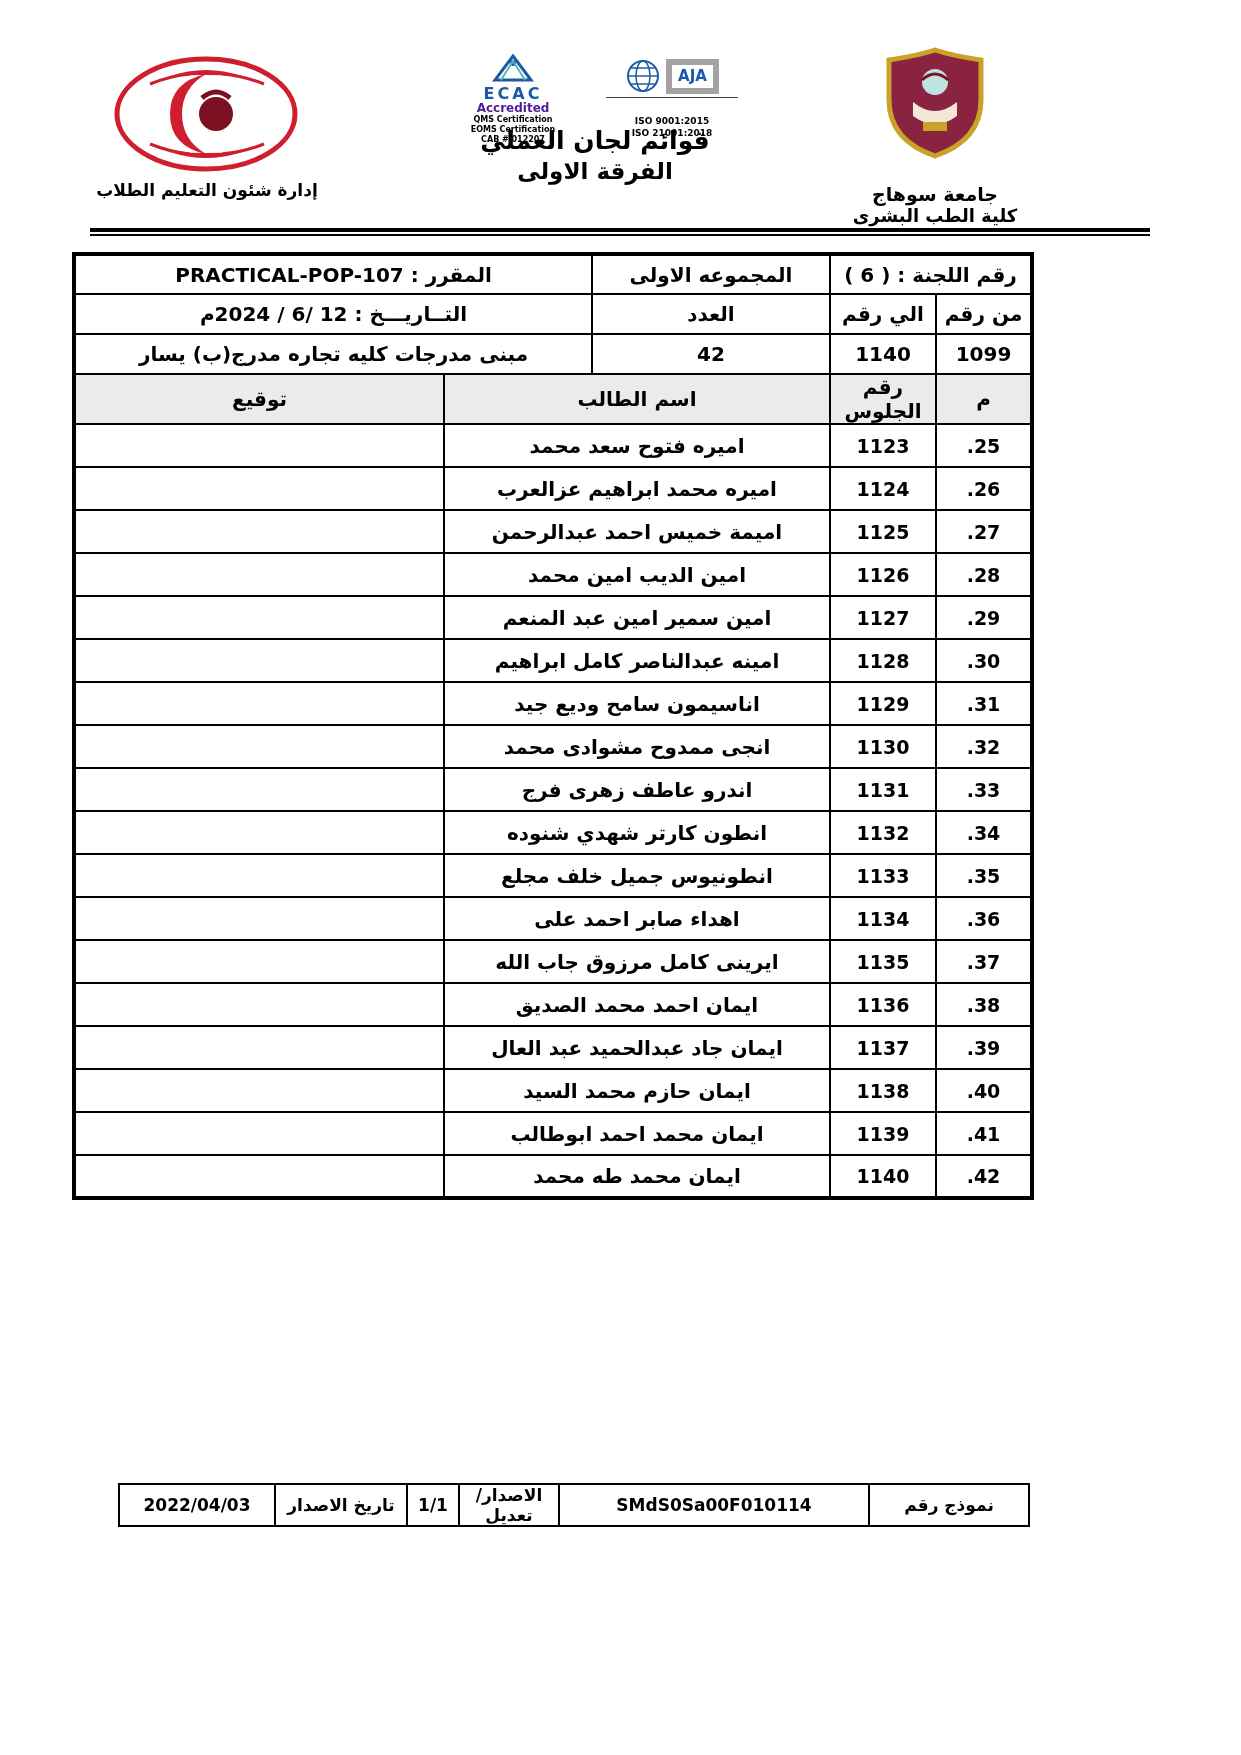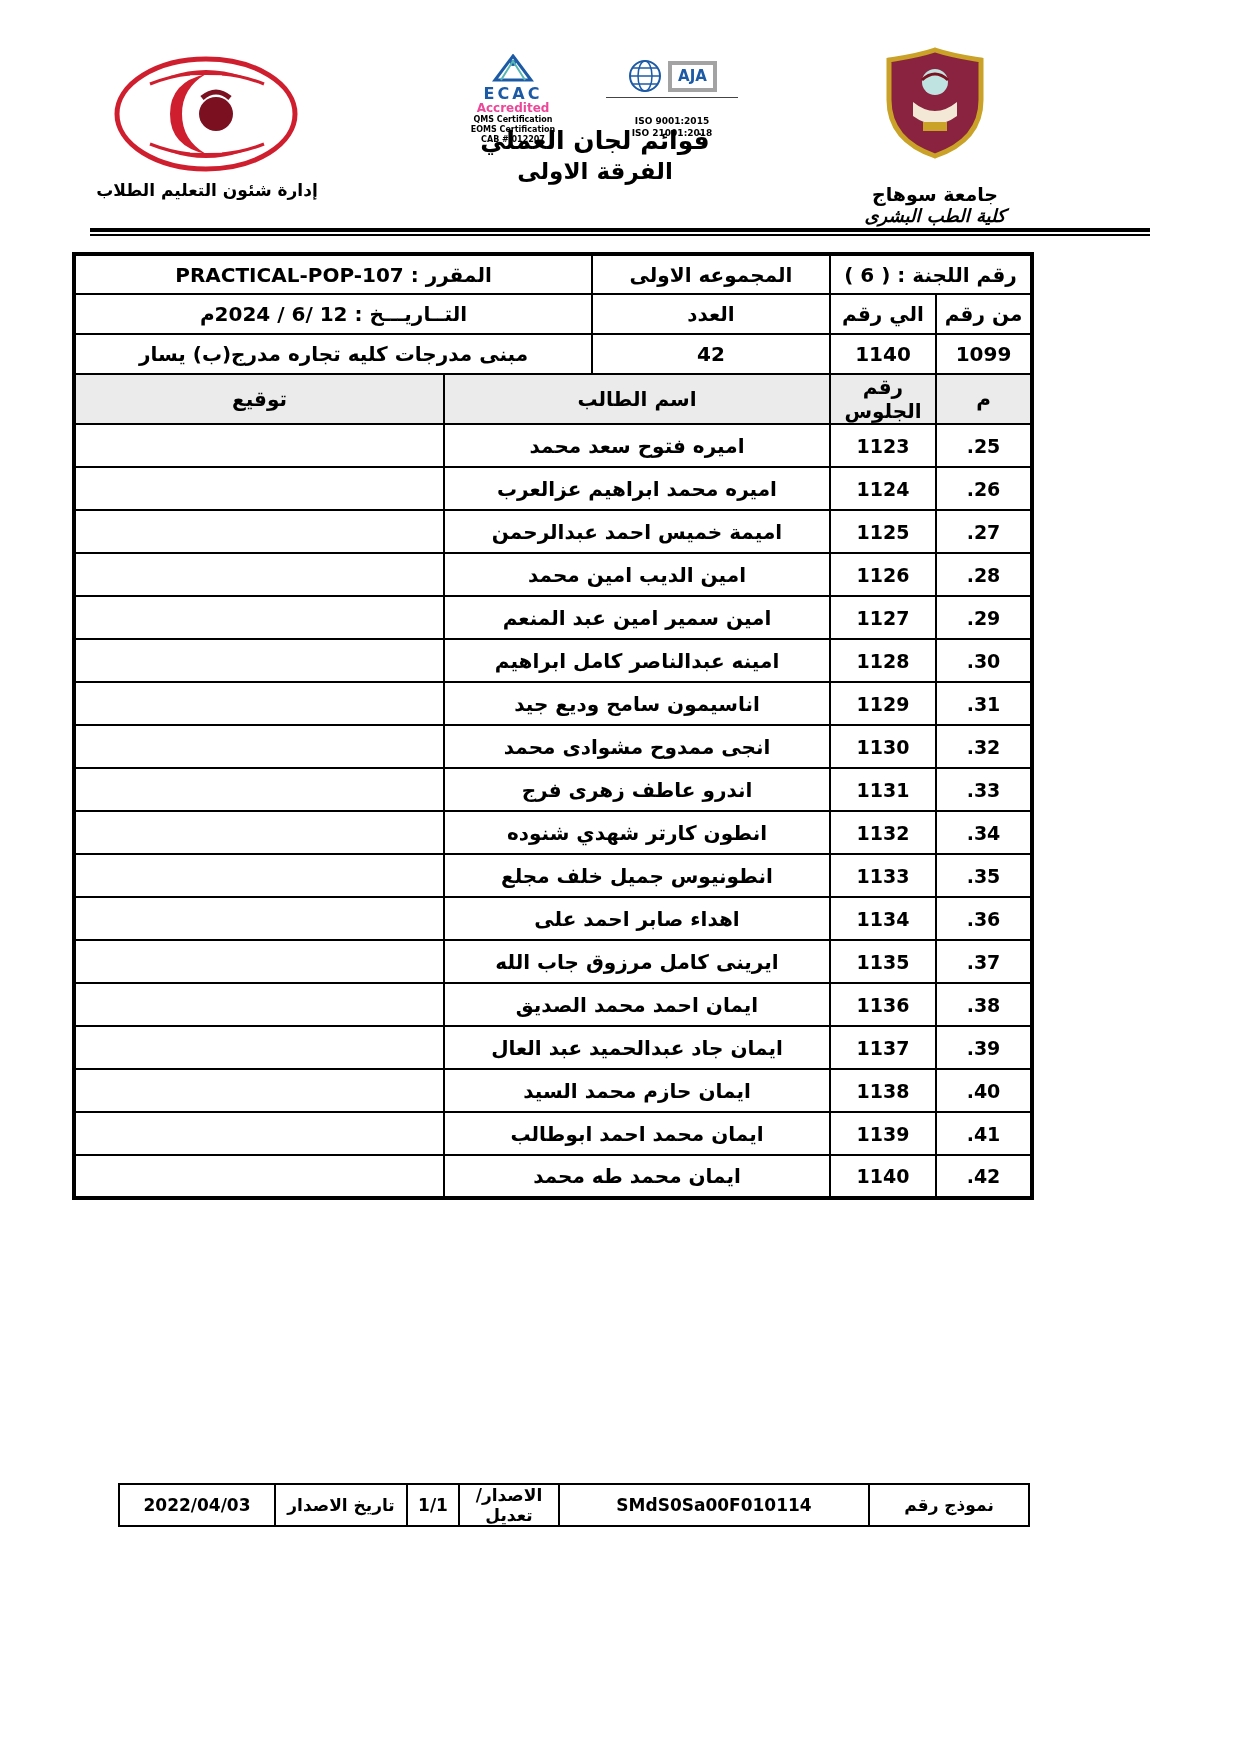--- a/index.html
+++ b/index.html
@@ -11,39 +11,39 @@
     background:#fff; direction:rtl; overflow:hidden;
   }
 
   
   .faculty-logo { position:absolute; top:54px; left:110px; }
   .admin-label  { position:absolute; top:180px; left:92px; width:230px;
                   text-align:center; font-weight:bold; font-size:17px; }
 
   .ecac-block { position:absolute; top:54px; left:450px; width:126px; text-align:center; }
   .ecac-name  { color:#1c5aa6; font-weight:bold; font-size:16px; letter-spacing:3px; line-height:1; }
-  .ecac-accredited { color:#ec4899; font-weight:bold; font-size:12px; line-height:1.1; }
+  .ecac-accredited { color:#4c1d95; font-weight:bold; font-size:12px; line-height:1.1; }
   .ecac-cert  { font-size:8px; font-weight:bold; line-height:1.25; direction:ltr; }
 
   .aja-block { position:absolute; top:58px; left:606px; width:132px; text-align:center; }
   .aja-top   { display:flex; align-items:center; justify-content:center; gap:5px; direction:ltr; }
-  .aja-name  { border:4px solid #a3a3a3; color:#1c5aa6; font-weight:bold; font-size:15px;
+  .aja-name  { border:6px solid #a3a3a3; color:#1c5aa6; font-weight:bold; font-size:15px;
                padding:4px 6px; line-height:1; }
   .aja-iso   { font-size:9px; font-weight:bold; direction:ltr; line-height:1.3;
                border-top:1px solid #444; margin-top:3px; padding-top:18px; }
 
   .titles { position:absolute; top:126px; left:378px; width:434px; text-align:center; font-weight:bold; }
   .title-1 { font-size:25px; }
   .title-2 { font-size:23px; margin-top:3px; }
   .title-3 { font-size:25px; margin-top:5px; }
 
   .right-block { position:absolute; top:46px; left:850px; width:170px;
                  text-align:center; font-weight:bold; }
   .uni-name    { font-size:19px; margin-top:19px; }
-  .uni-faculty { font-size:18px;font-style:italic; }
+  .uni-faculty { font-size:18px; }
 
   .divider { position:absolute; top:228px; left:90px; width:1060px; height:8px;
              border-top:4px solid #000; border-bottom:2px solid #000; }
 
   
   table.main { position:absolute; top:252px; left:72px; width:958px;
                border-collapse:collapse; table-layout:fixed; border:4px solid #000; }
   table.main td, table.main th { border:2px solid #000; text-align:center;
                vertical-align:middle; font-weight:bold; overflow:hidden; }
 

